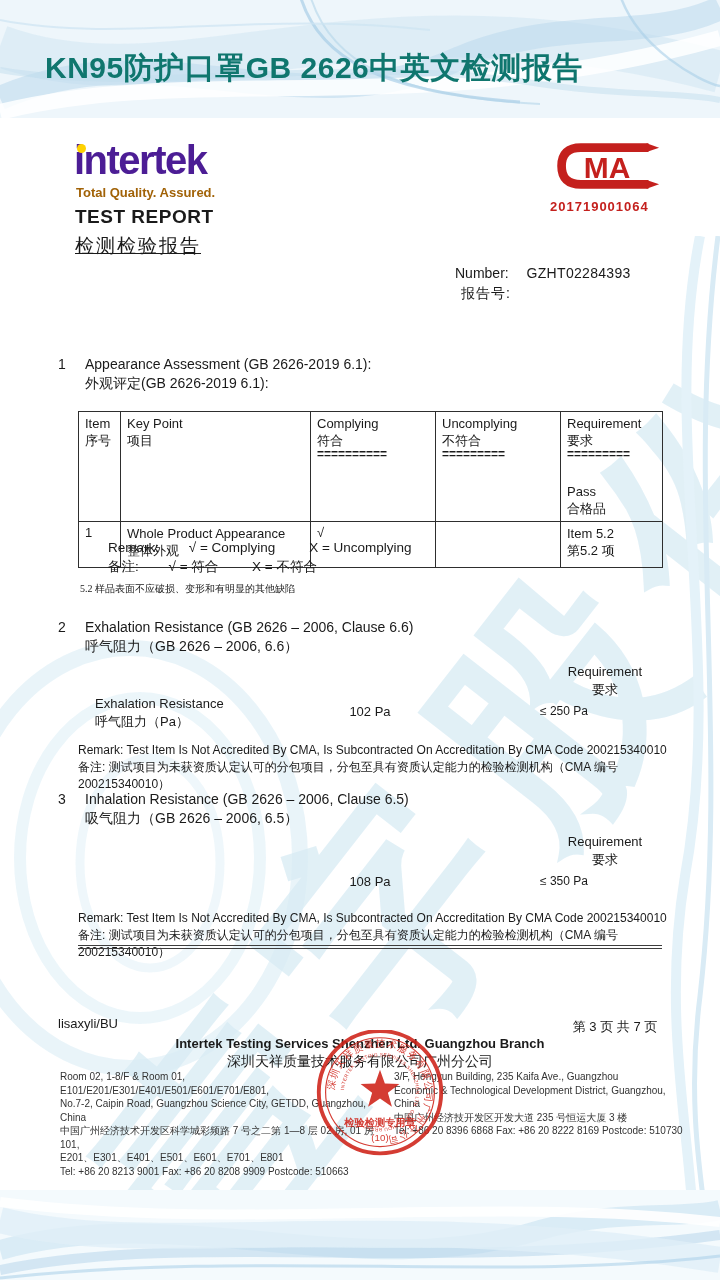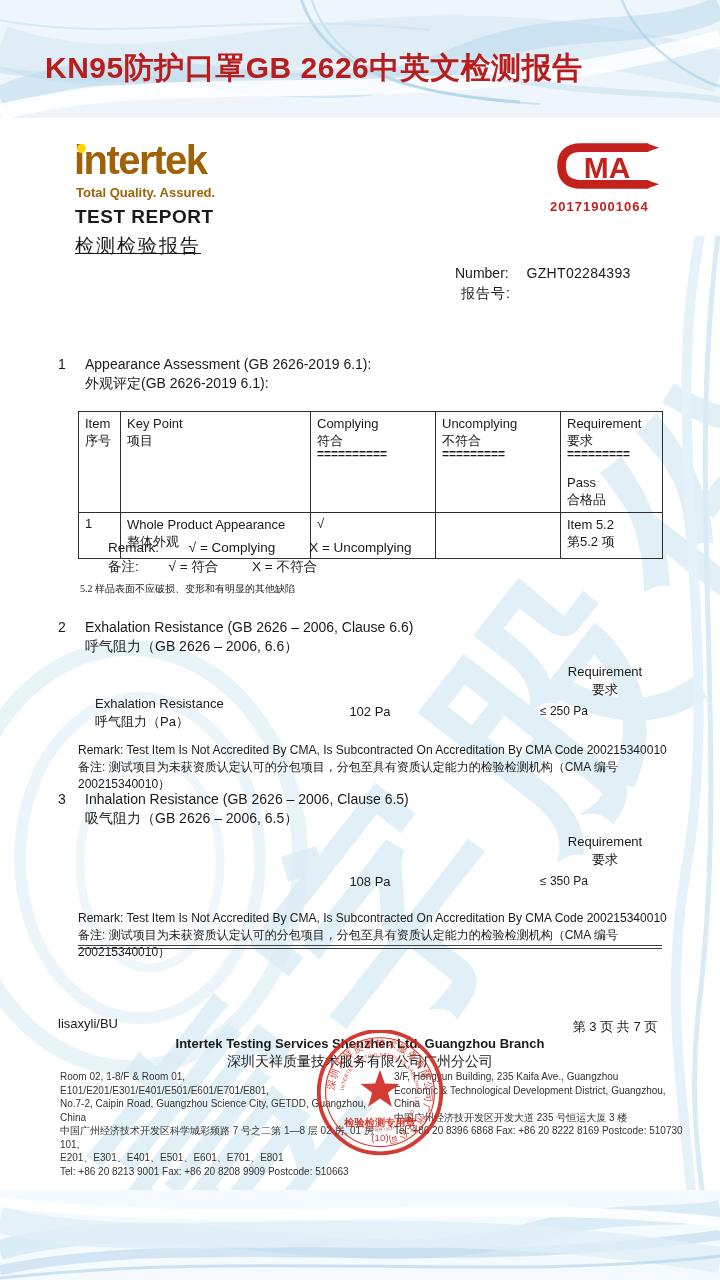--- a/index.html
+++ b/index.html
@@ -1,51 +1,51 @@
 <!DOCTYPE html>
 <html><head>
 <meta charset="utf-8">
 <style>
   html,body{margin:0;padding:0;}
   body{width:720px;height:1280px;position:relative;overflow:hidden;
        font-family:"Liberation Sans","DejaVu Sans",sans-serif;background:#ffffff;color:#1a1a1a;}
   
   .banner{position:absolute;left:0;top:0;width:720px;height:118px;overflow:hidden;}
   .banner-title{position:absolute;left:45px;top:48px;font-size:30px;font-weight:bold;
-                letter-spacing:0.5px;color:#b91c1c;white-space:nowrap;z-index:3;}
+                letter-spacing:0.5px;color:#0f766e;white-space:nowrap;z-index:3;}
   
   .watermark-text{position:absolute;left:30px;top:1010px;width:1200px;
      transform:rotate(-52deg);transform-origin:0 0;font-size:235px;font-weight:bold;
      color:#cfe7f2;opacity:.62;letter-spacing:34px;white-space:nowrap;z-index:0;pointer-events:none;}
   .doc{position:absolute;left:0;top:118px;width:720px;height:1087px;background:#fff;}
   .content{position:absolute;left:0;top:0;width:720px;height:1087px;z-index:1;}
   
   .logo-wrap{position:absolute;left:74px;top:22px;}
-  .logo-text{font-size:40px;font-weight:bold;letter-spacing:-1.5px;color:#a16207;line-height:1;}
+  .logo-text{font-size:40px;font-weight:bold;letter-spacing:-1.5px;color:#4c1d95;line-height:1;}
   .logo-dot{position:absolute;left:3px;top:4px;width:9px;height:9px;border-radius:50%;}
   .tagline{position:absolute;left:76px;top:67px;font-size:13px;font-weight:bold;color:#a16207;}
   .test-report{position:absolute;left:75px;top:88px;font-size:19px;font-weight:bold;letter-spacing:.5px;}
   .test-report-cn{position:absolute;left:75px;top:115px;font-size:19px;text-decoration:underline;letter-spacing:2px;}
   .cma{position:absolute;left:550px;top:20px;width:112px;}
   .cma-num{margin-top:1px;font-size:13px;font-weight:bold;letter-spacing:1px;}
   .number-row{position:absolute;left:455px;top:147px;font-size:14px;}
   .number-label{display:inline-block;}
   .number-value{display:inline-block;margin-left:14px;letter-spacing:.3px;text-align:right;}
   .number-cn{position:absolute;left:461px;top:167px;font-size:14px;letter-spacing:1px;}
   
   .sec-head{position:absolute;font-size:14px;line-height:19px;}
   .sec-idx{position:absolute;left:-27px;top:0;}
   
   table.t1{position:absolute;left:78px;top:293px;width:584px;border-collapse:collapse;table-layout:fixed;
            font-size:13px;}
   table.t1 td{border:1.5px solid #2e2e2e;vertical-align:top;padding:3px 6px 4px 6px;}
   .cell-center{}
   .eq{letter-spacing:0;font-weight:bold;line-height:10px;font-size:12px;}
   .hdr-line{line-height:17px;}
-  .pass-block{margin-top:15px;}
+  .pass-block{margin-top:24px;}
   .row-h{height:46px;}
   
   .remark1{position:absolute;left:108px;top:420px;font-size:13.5px;line-height:19px;}
   .rm-gap1{display:inline-block;margin-left:26px;}
   .rm-gap2{display:inline-block;margin-left:30px;}
   .note52{position:absolute;left:80px;top:464px;font-size:10px;font-family:Liberation Serif, serif;}
   .req-head{position:absolute;width:130px;text-align:center;font-size:13px;line-height:18px;}
   .meas-label{position:absolute;font-size:13px;line-height:18px;}
   .meas-value{position:absolute;width:140px;text-align:center;font-size:13px;}
   .meas-req{position:absolute;width:130px;text-align:left;font-size:12px;}

